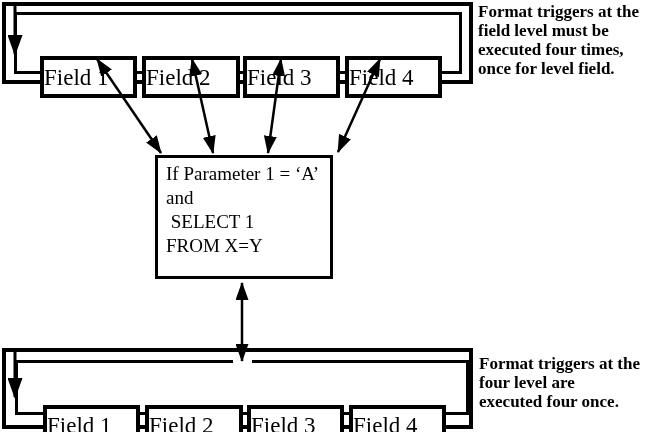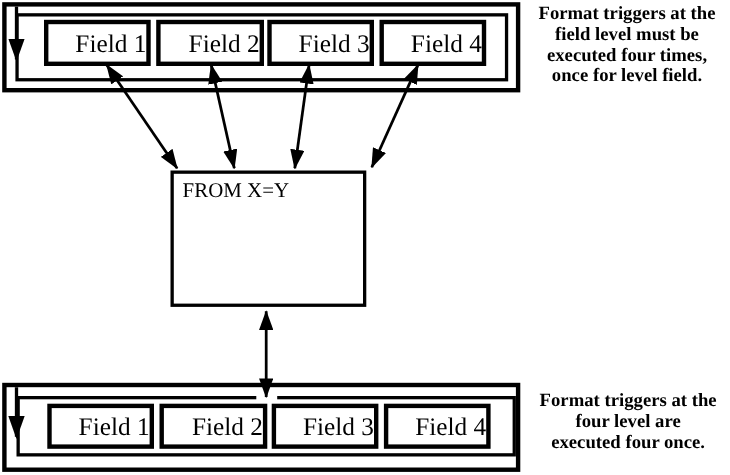--- a/index.html
+++ b/index.html
@@ -13,36 +13,37 @@
     overflow: hidden;
   }
   .abs { position: absolute; box-sizing: border-box; }
   .frame-outer { border: 4px solid #000; background: #fff; }
   .frame-inner { border: 3px solid #000; background: #fff; }
   .field-box {
     border: 4px solid #000;
     background: #fff;
     display: flex;
     align-items: center;
-    justify-content: flex-end;
+    justify-content: flex-start;
     font-size: 23px;
     line-height: 1;
     white-space: pre;
+    margin-top: 38px;
   }
   .code-box {
     border: 3px solid #000;
     background: #fff;
     padding: 4px 0 0 8px;
   }
   .code-line {
     font-size: 19px;
     line-height: 24px;
     white-space: pre;
   }
-  .note { font-weight: bold; text-align: center; }
+  .note { font-weight: bold; }
   .note-line {
     font-size: 17px;
     line-height: 19px;
     white-space: pre;
   }
   svg.arrow-layer {
     position: absolute;
     left: 0; top: 0;
     width: 664px; height: 432px;
     pointer-events: none;
@@ -64,20 +65,23 @@
     <span>Field 2</span>
   </div>
   <div class="abs field-box" style="left:243px; top:18px; width:97px; height:42px;">
     <span>Field 3</span>
   </div>
   <div class="abs field-box" style="left:345px; top:18px; width:97px; height:42px;">
     <span>Field 4</span>
   </div>
 
   <div class="abs code-box" style="left:155px; top:155px; width:178px; height:124px;">
+    <div class="code-line">If Parameter 1 = ‘A’</div>
+    <div class="code-line">and</div>
+    <div class="code-line"> SELECT 1</div>
     <div class="code-line">FROM X=Y</div>
   </div>
 
   <div class="abs frame-outer" style="left:2px; top:348px; width:471px; height:81px;"></div>
   <div class="abs frame-inner" style="left:15px; top:360px; width:454px; height:55px;"></div>
 
   <div class="abs field-box" style="left:43px;  top:367px; width:97px; height:41px;">
     <span>Field 1</span>
   </div>
   <div class="abs field-box" style="left:145px; top:367px; width:98px; height:41px;">

